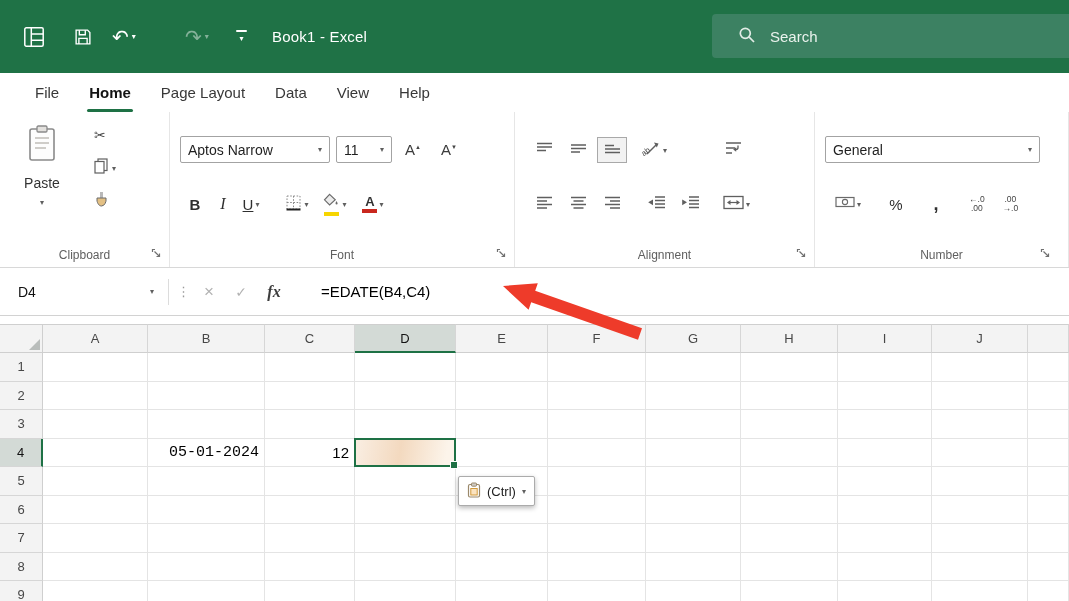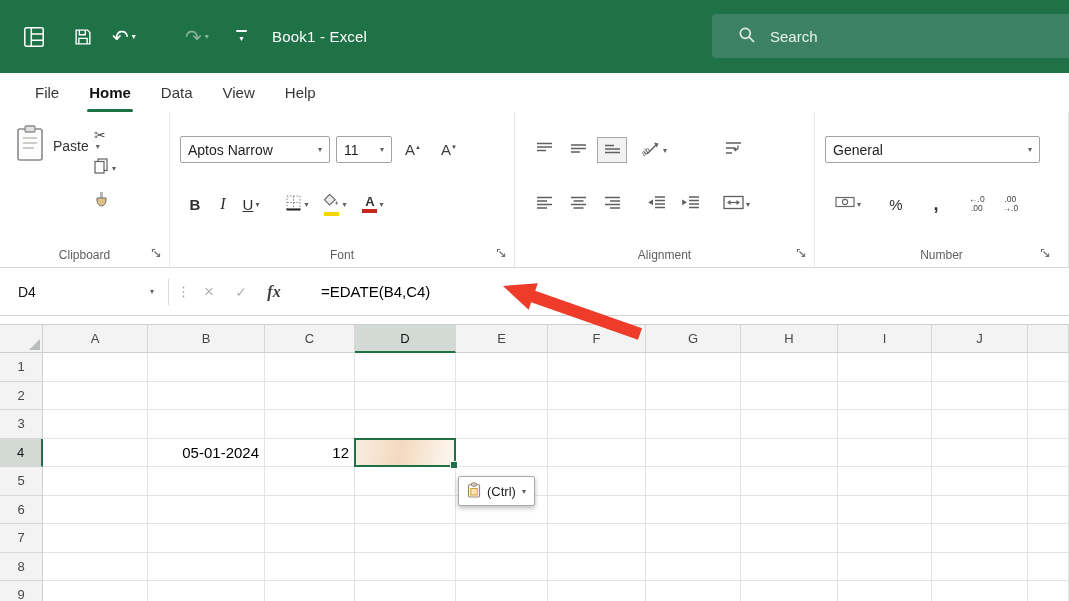--- a/index.html
+++ b/index.html
@@ -39,21 +39,21 @@
   .fs-btn i{font-style:normal;font-size:6px;vertical-align:super;color:#444}
   .fmt-btn{min-width:26px;height:28px;display:flex;align-items:center;justify-content:center;gap:2px;color:#2f2f2f}
   .b-btn{font-weight:800;font-size:15px}
   .i-btn{font-style:italic;font-family:"Liberation Serif",serif;font-size:16px}
   .u-btn{text-decoration:underline;font-size:15px}
   .stack{display:flex;flex-direction:column;align-items:center;gap:2px}
   .bar{width:15px;height:4px}
   .bar.yellow{background:#f6d500}
   .bar.red{background:#c9271e}
   .acolor{font-size:13px;font-weight:700;color:#333;line-height:11px}
-  .paste-btn{position:absolute;left:14px;top:8px;width:56px;display:flex;flex-direction:row;align-items:center;gap:7px;padding-top:4px}
+  .paste-btn{position:absolute;left:14px;top:8px;width:56px;display:flex;flex-direction:column;align-items:center;gap:7px;padding-top:4px}
   .paste-label{font-size:14px;color:#333}
   .mini-col{position:absolute;left:94px;top:12px;display:flex;flex-direction:column;gap:11px}
   .mini{display:flex;align-items:center;gap:4px;height:22px}
   .cut-glyph{font-size:14px;color:#4a4a4a}
   .al-btn{width:30px;height:26px;display:flex;align-items:center;justify-content:center}
   .al-btn.selected{border:1px solid #a9a9a9;background:#f2f2f2}
   .decbtn{display:flex;flex-direction:column;align-items:center;font-size:8.5px;line-height:9px;color:#444}
   .sp8{width:8px}.sp16{width:16px}
 
   
@@ -123,20 +123,21 @@
           <circle cx="7.3" cy="7.3" r="5"></circle>
           <path d="M11.2 11.2 L16 16"></path>
         </svg></span>
     <span>Search</span>
   </div>
 </header>
 
 <nav class="menubar">
   <span class="tab">File</span>
   <span class="tab active">Home</span>
+  <span class="tab">Page Layout</span>
   <span class="tab">Data</span>
   <span class="tab">View</span>
   <span class="tab">Help</span>
 </nav>
 
 <div class="ribbon">
 
   <section class="group g-clip">
     <div class="paste-btn">
       <span><svg width="32" height="40" viewBox="0 0 32 40">
@@ -424,21 +425,21 @@
       <div class="c" style="width: 98px;"></div>
       <div class="c" style="width: 95px;"></div>
       <div class="c" style="width: 97px;"></div>
       <div class="c" style="width: 94px;"></div>
       <div class="c" style="width: 96px;"></div>
       <div class="c" style="width: 41px;"></div>
     </div>
     <div class="grow" style="height: 28.5px;">
       <div class="rh sel" style="width: 43px;">4</div>
       <div class="c" style="width: 105px;"></div>
-      <div class="c" style="width: 117px;">05-01-2024</div>
+      <div class="c" style="width: 117px; font-family: Liberation Mono, monospace;">05-01-2024</div>
       <div class="c" style="width: 90px;">12</div>
       <div class="c selcell" style="width: 101px;"></div>
       <div class="c" style="width: 92px;"></div>
       <div class="c" style="width: 98px;"></div>
       <div class="c" style="width: 95px;"></div>
       <div class="c" style="width: 97px;"></div>
       <div class="c" style="width: 94px;"></div>
       <div class="c" style="width: 96px;"></div>
       <div class="c" style="width: 41px;"></div>
     </div>

